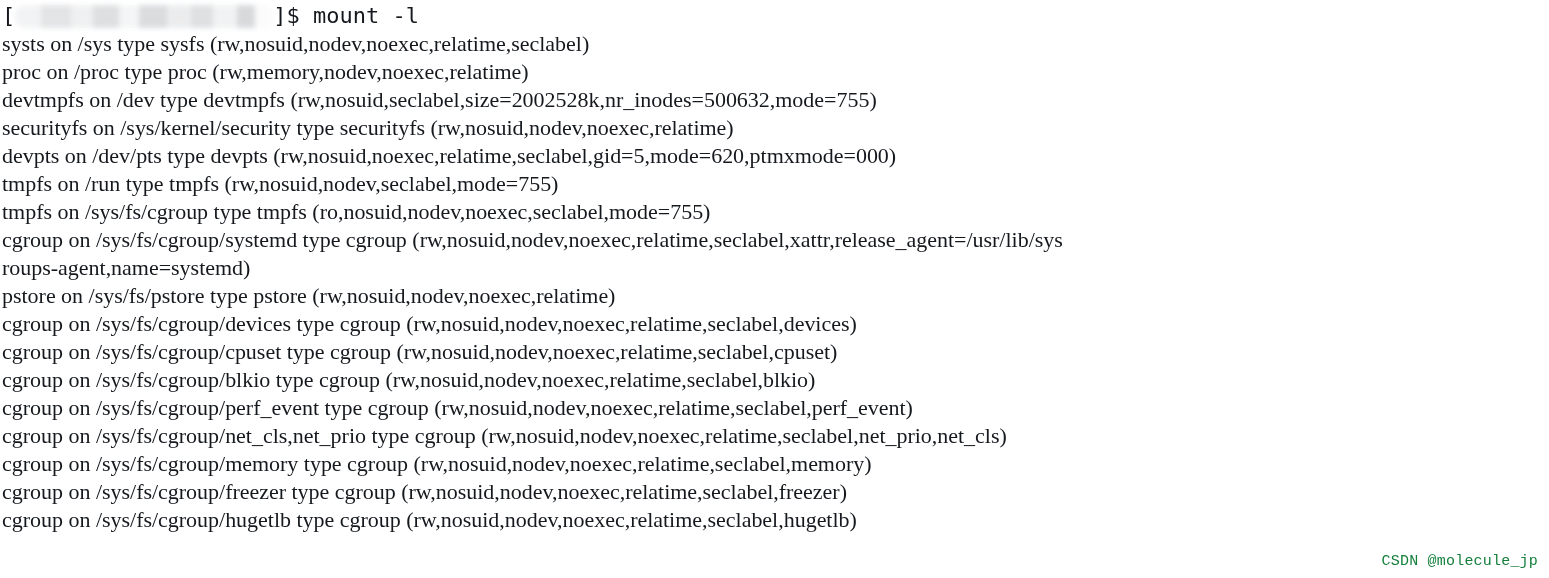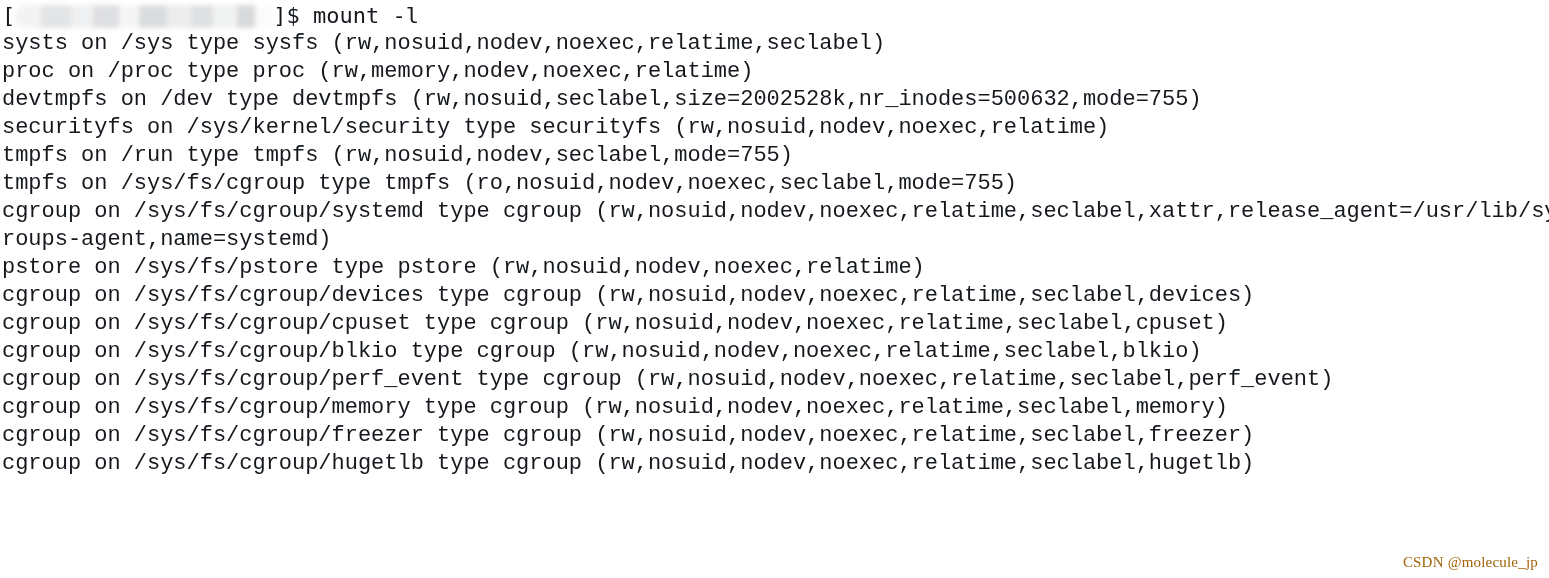--- a/index.html
+++ b/index.html
@@ -27,21 +27,21 @@
   .screen {
     position: absolute;
     top: 0;
     left: 0;
     width: 1549px;
     padding: 2px 0 0 2px;
     box-sizing: border-box;
   }
 
   .line {
-    font-family: Liberation Mono, monospace;
+    font-family: Liberation Serif, serif;
     font-size: 22px;
     line-height: 28px;
     letter-spacing: -0.02px;
     color: #15191e;
     white-space: pre;
     height: 28px;
     margin: 0;
     padding: 0;
   }
 
@@ -75,24 +75,24 @@
   .redacted .blk {
     position: absolute;
     top: 0;
     height: 23px;
   }
 
   .watermark {
     position: absolute;
     right: 11px;
     bottom: 6px;
-    font-family: Liberation Serif, serif;
+    font-family: Liberation Mono, monospace;
     font-size: 15px;
     line-height: 20px;
-    color: #a16207;
+    color: #15803d;
     white-space: pre;
     letter-spacing: 0.2px;
   }
 </style>
 </head>
 <body>
 
 <div id="terminal">
   <div class="screen">
 
@@ -111,29 +111,31 @@
         <span class="blk" style="left:222px;width:18px;background:#d6d8da;"></span>
         <span class="blk" style="left:240px;width:18px;background:#fbfbfb;"></span>
       </span>
       <span class="prompt-tail">]$ mount -l</span>
     </div>
 
     <div class="line">systs on /sys type sysfs (rw,nosuid,nodev,noexec,relatime,seclabel)</div>
     <div class="line">proc on /proc type proc (rw,memory,nodev,noexec,relatime)</div>
     <div class="line">devtmpfs on /dev type devtmpfs (rw,nosuid,seclabel,size=2002528k,nr_inodes=500632,mode=755)</div>
     <div class="line">securityfs on /sys/kernel/security type securityfs (rw,nosuid,nodev,noexec,relatime)</div>
+    <div class="line">devpts on /dev/pts type devpts (rw,nosuid,noexec,relatime,seclabel,gid=5,mode=620,ptmxmode=000)</div>
     <div class="line">tmpfs on /run type tmpfs (rw,nosuid,nodev,seclabel,mode=755)</div>
     <div class="line">tmpfs on /sys/fs/cgroup type tmpfs (ro,nosuid,nodev,noexec,seclabel,mode=755)</div>
     <div class="line">cgroup on /sys/fs/cgroup/systemd type cgroup (rw,nosuid,nodev,noexec,relatime,seclabel,xattr,release_agent=/usr/lib/sys</div>
     <div class="line">roups-agent,name=systemd)</div>
     <div class="line">pstore on /sys/fs/pstore type pstore (rw,nosuid,nodev,noexec,relatime)</div>
     <div class="line">cgroup on /sys/fs/cgroup/devices type cgroup (rw,nosuid,nodev,noexec,relatime,seclabel,devices)</div>
     <div class="line">cgroup on /sys/fs/cgroup/cpuset type cgroup (rw,nosuid,nodev,noexec,relatime,seclabel,cpuset)</div>
     <div class="line">cgroup on /sys/fs/cgroup/blkio type cgroup (rw,nosuid,nodev,noexec,relatime,seclabel,blkio)</div>
     <div class="line">cgroup on /sys/fs/cgroup/perf_event type cgroup (rw,nosuid,nodev,noexec,relatime,seclabel,perf_event)</div>
+    <div class="line">cgroup on /sys/fs/cgroup/net_cls,net_prio type cgroup (rw,nosuid,nodev,noexec,relatime,seclabel,net_prio,net_cls)</div>
     <div class="line">cgroup on /sys/fs/cgroup/memory type cgroup (rw,nosuid,nodev,noexec,relatime,seclabel,memory)</div>
     <div class="line">cgroup on /sys/fs/cgroup/freezer type cgroup (rw,nosuid,nodev,noexec,relatime,seclabel,freezer)</div>
     <div class="line">cgroup on /sys/fs/cgroup/hugetlb type cgroup (rw,nosuid,nodev,noexec,relatime,seclabel,hugetlb)</div>
 
   </div>
 
   <div class="watermark">CSDN @molecule_jp</div>
 </div>
 
 </body></html>

